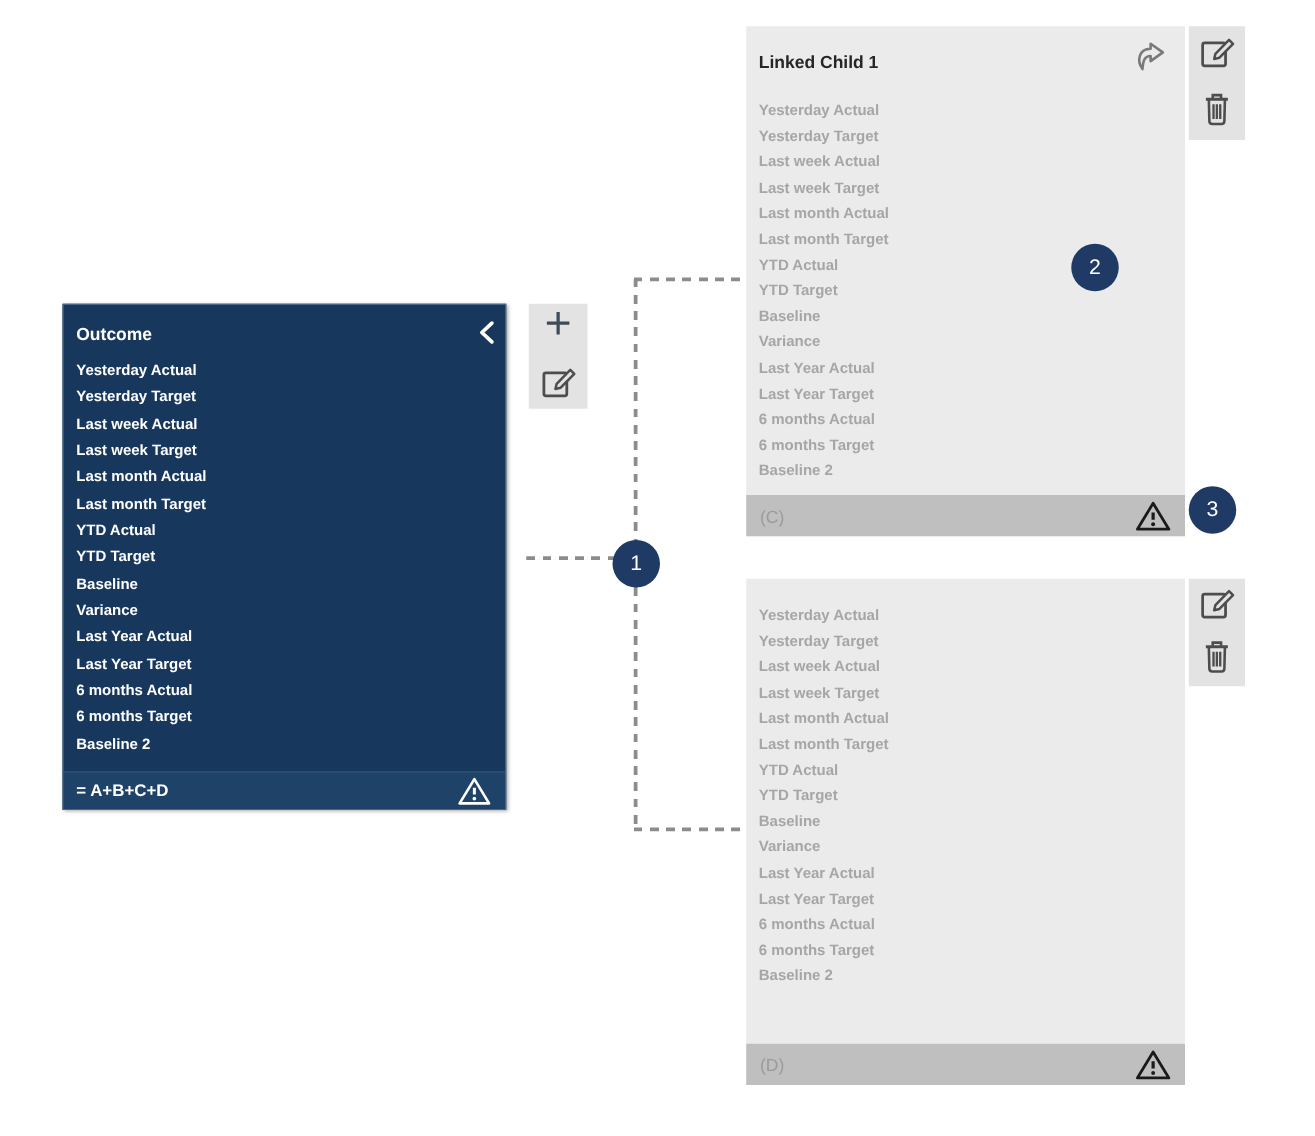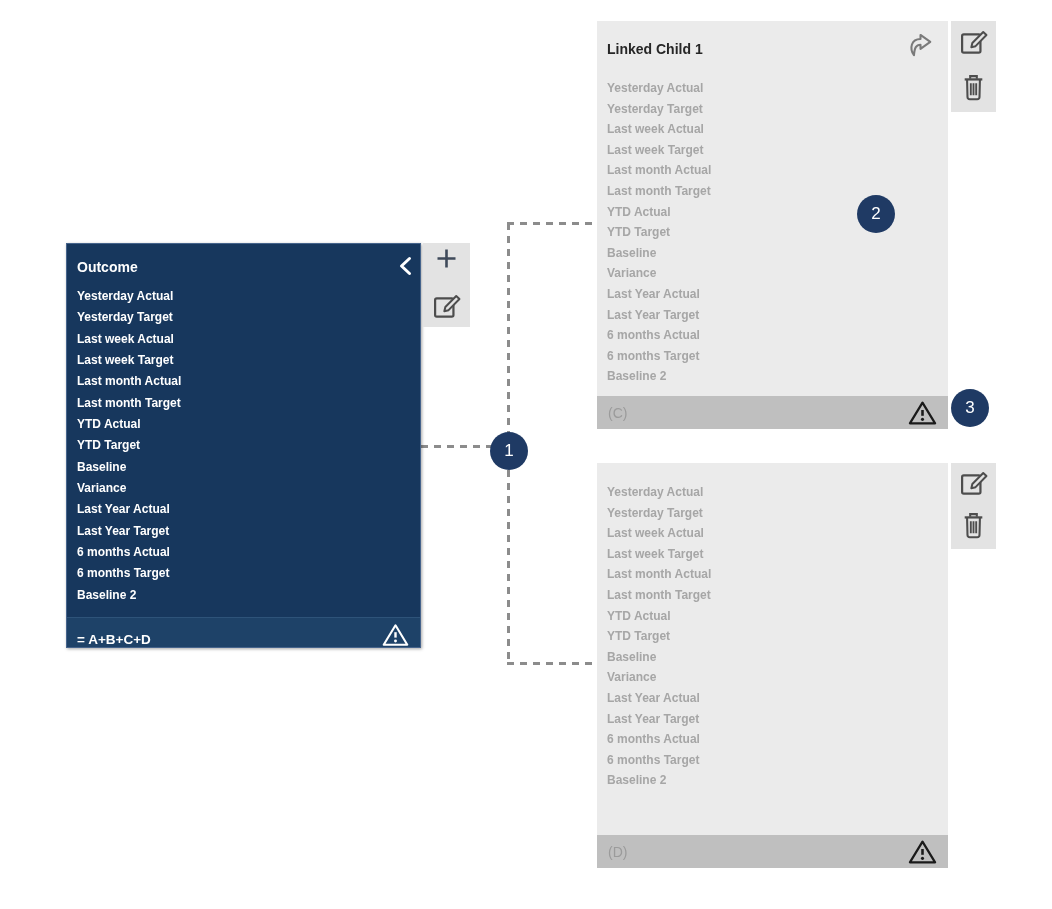--- a/index.html
+++ b/index.html
@@ -29,21 +29,21 @@
   .card-list{font-size:12px;font-weight:bold;padding:0 10px;}
   .card--navy .card-list{margin-top:10px;line-height:21.35px;color:var(--white);}
   .card--light .card-list{margin-top:20px;line-height:20.6px;color:var(--muted-text);}
   .card--light.card--second .card-list{margin-top:19px;}
   .card-footer{
     position:absolute;left:0;right:0;bottom:0;
     display:flex;align-items:center;justify-content:space-between;box-sizing:border-box;
   }
   .card--navy .card-footer{
     height:30px;background:var(--navy-footer);border-top:1px solid #2e5379;
-    color:var(--white);font-weight:bold;font-size:13.5px;padding:0 10px;align-items:flex-end;
+    color:var(--white);font-weight:bold;font-size:13.5px;padding:0 10px;
   }
   .card--light .card-footer{
     height:33px;background:var(--card-footer-bg);
     color:var(--footer-text);font-size:14px;padding:0 11px;
   }
   .strip{
     position:absolute;background:var(--strip-bg);box-sizing:border-box;
     display:flex;flex-direction:column;align-items:center;
   }
   .icon{display:inline-flex;align-items:center;justify-content:center;line-height:0;}
@@ -60,21 +60,21 @@
 </head>
 <body>
 
 <div class="stage">
 
   <div class="line line-v" style="left:507px;top:223px;height:441px;"></div>
   <div class="line line-h" style="left:507px;top:222px;width:91px;"></div>
   <div class="line line-h" style="left:421px;top:445px;width:88px;"></div>
   <div class="line line-h" style="left:507px;top:662px;width:91px;"></div>
 
-  <div class="card card--navy" style="left:66px;top:243px;width:355px;height:405px;">
+  <div class="card card--navy" style="left:50px;top:243px;width:355px;height:405px;">
     <div class="card-header">
       <span class="card-title">Outcome</span>
       <span class="icon">
         <svg width="14" height="20" viewBox="0 0 14 20">
             <path d="M11.5 2.5 L3.5 10 L11.5 17.5" fill="none" stroke="#ffffff" stroke-width="3" stroke-linecap="round" stroke-linejoin="round"></path>
           </svg>
       </span>
     </div>
     <div class="card-list">
         <div class="list-item">Yesterday Actual</div>

